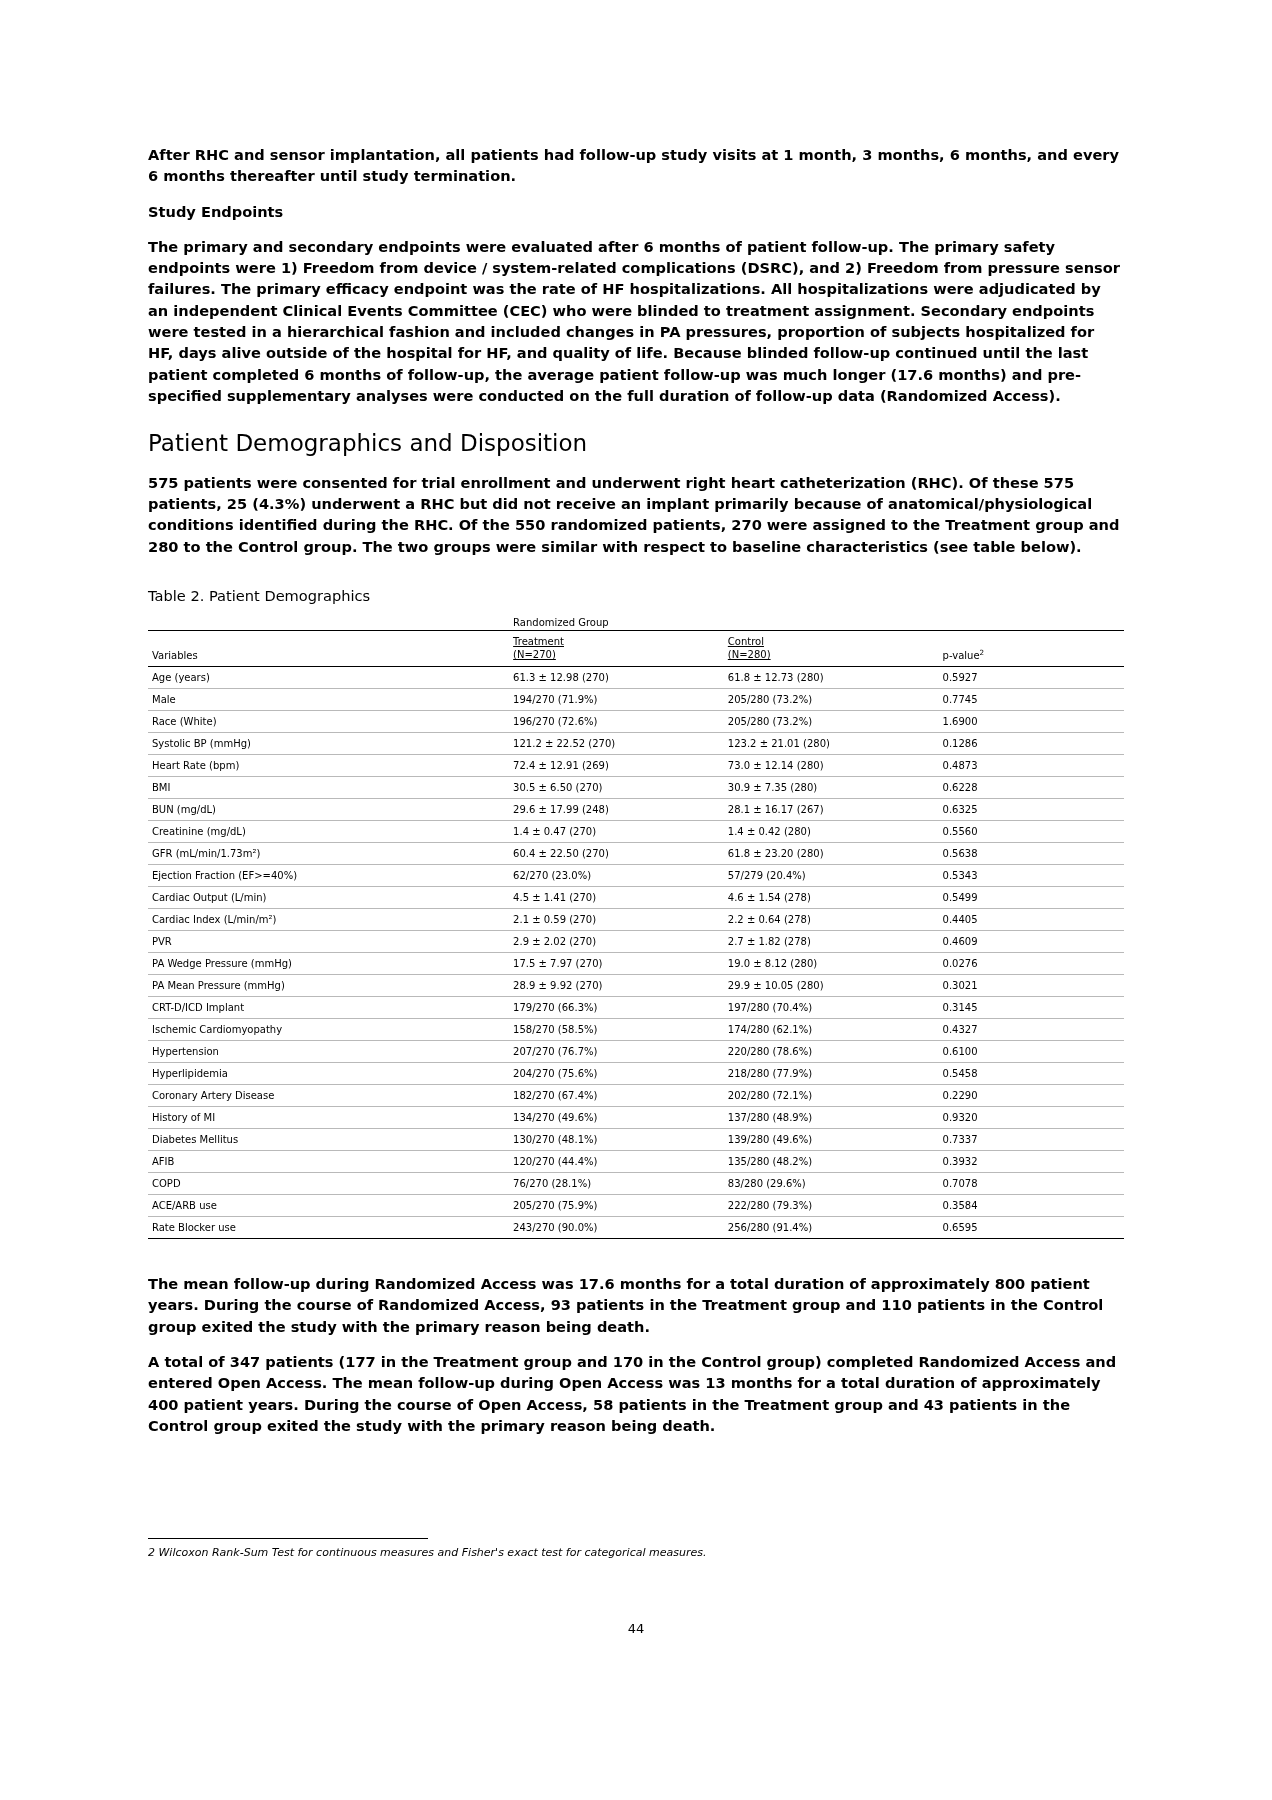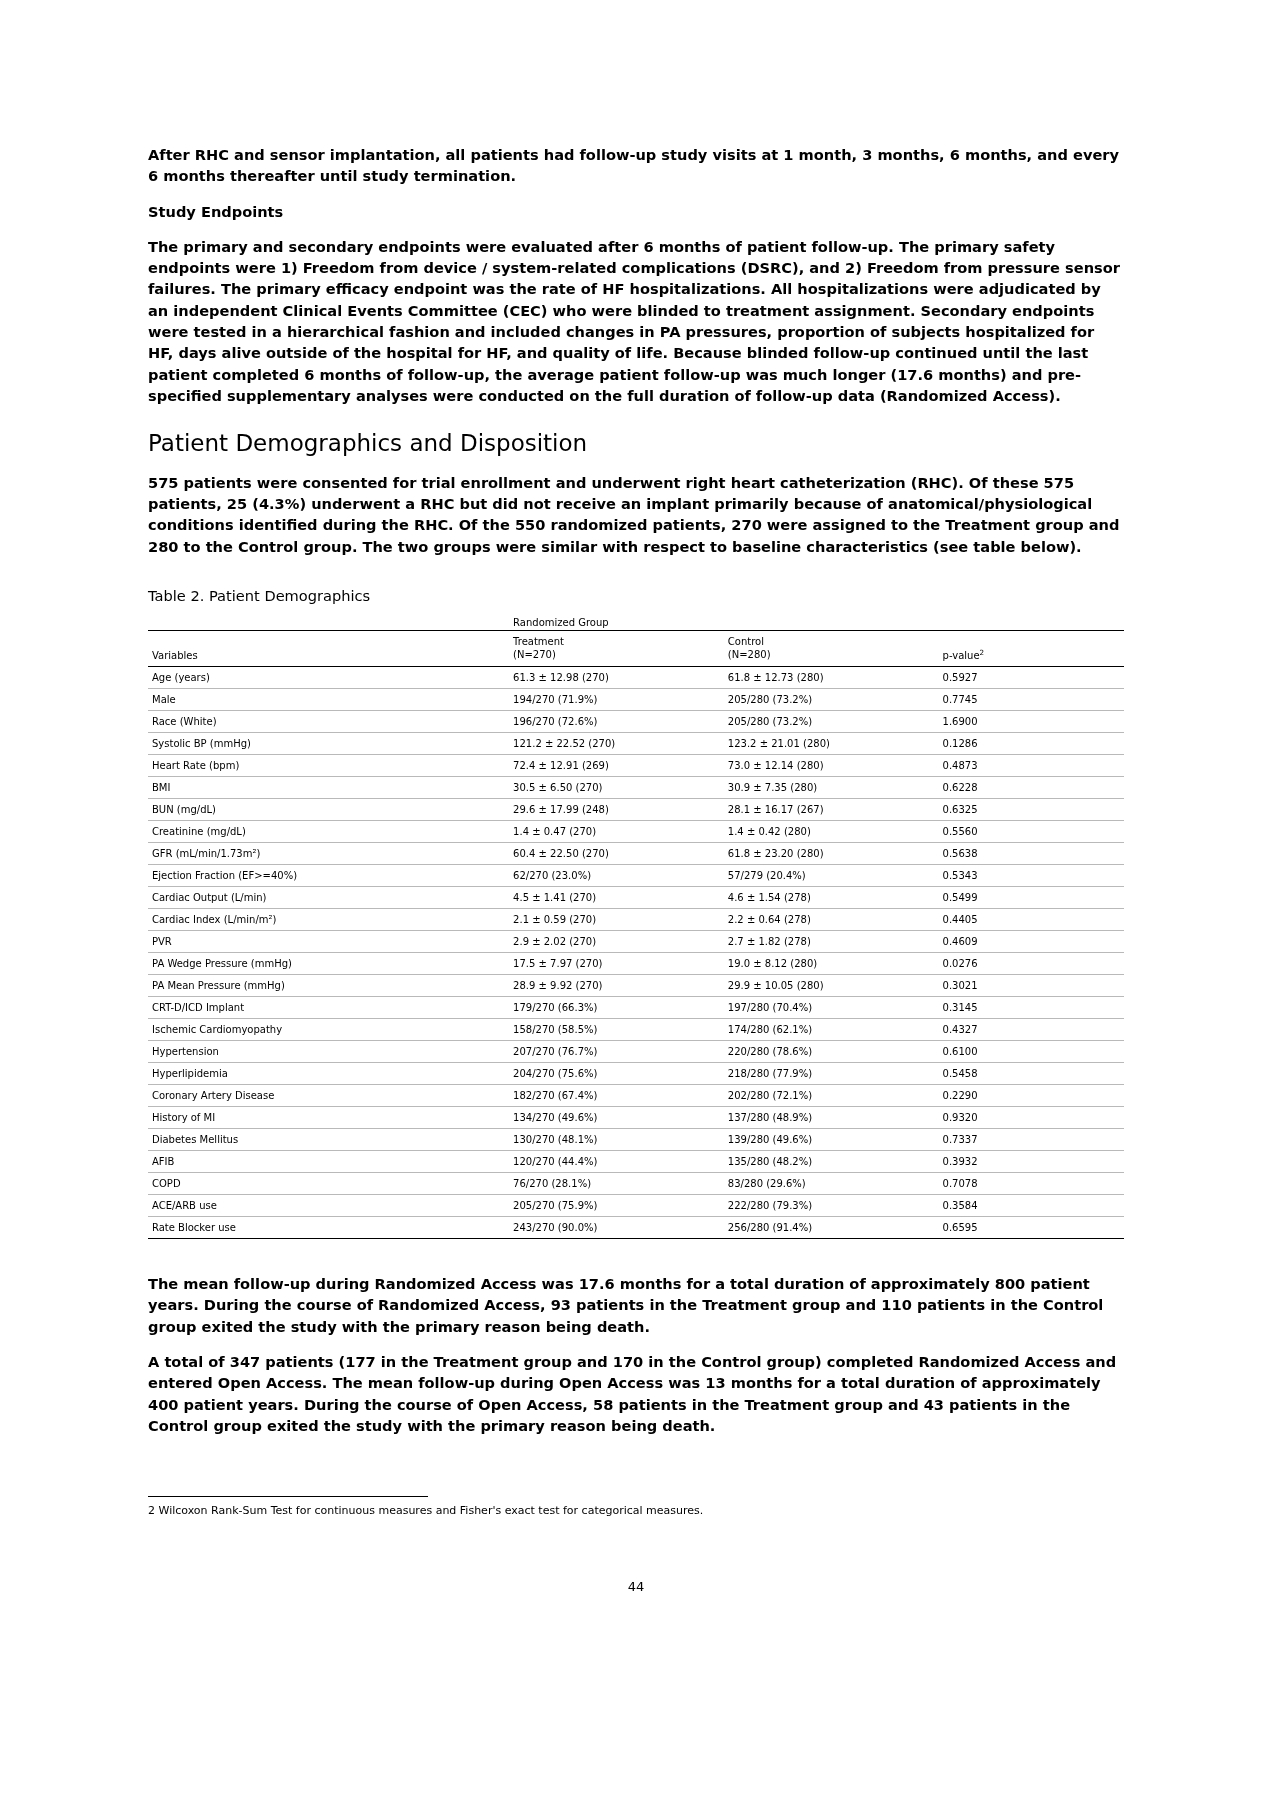--- a/index.html
+++ b/index.html
@@ -63,36 +63,38 @@
     padding-bottom: 2px;
   }
   tr.head-row td {
     border-bottom: 1.4px solid #000;
     border-top: 1.4px solid #000;
     padding-top: 4px;
     padding-bottom: 5px;
   }
   tr.head-row td.stacked {
     line-height: 1.3;
+    text-decoration: underline;
   }
   tr.data-row td {
     border-bottom: 0.8px solid #b9b9b9;
   }
   tr.data-row:last-child td {
     border-bottom: 1.4px solid #000;
   }
   .group-head-label {
     padding-left: 2px;
   }
   sup {
     font-size: 0.72em;
     vertical-align: super;
   }
   .footnote-wrap {
-    margin-top: 60px;
+    margin-top: 102px;
+    font-style: italic;
   }
   .footnote-rule {
     width: 280px;
     height: 0;
     border-top: 1px solid #000;
     margin: 0 0 7px 0;
   }
   .footnote {
     font-size: 11px;
     line-height: 1.35;

